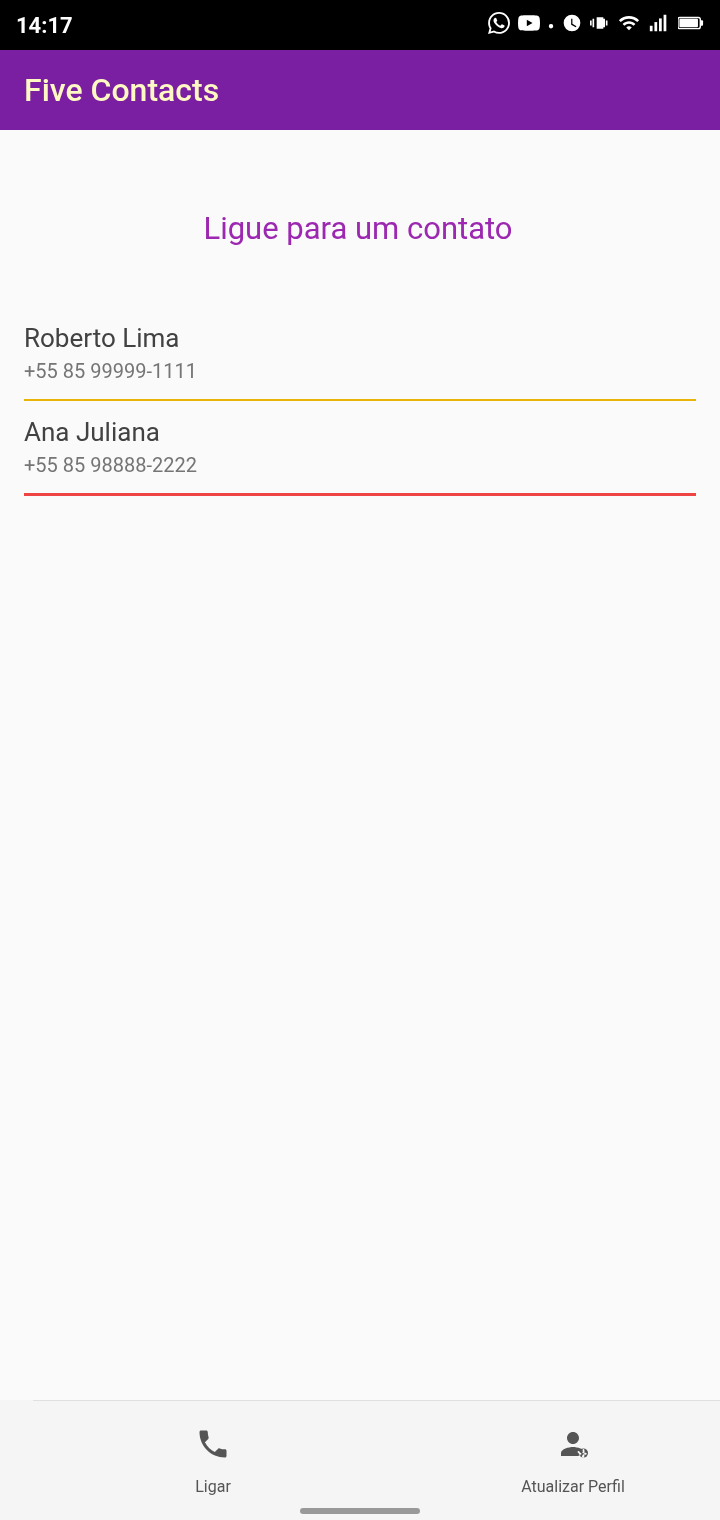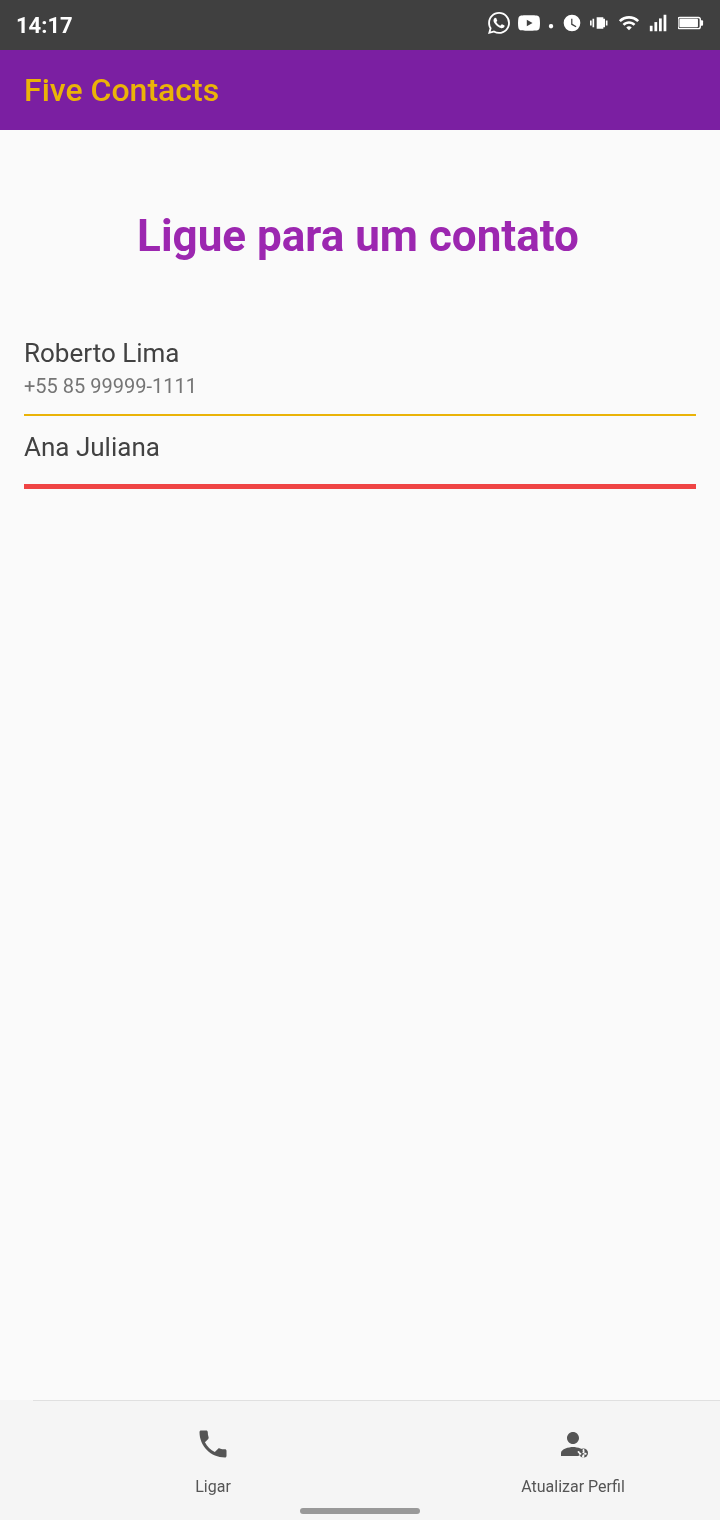--- a/index.html
+++ b/index.html
@@ -14,21 +14,21 @@
       font-family: 'Roboto', Arial, sans-serif;
       background: #f5f5f5;
       overflow: hidden;
       position: relative;
     }
 
     
     .status-bar {
       width: 720px;
       height: 50px;
-      background: #404040;
+      background: #000000;
       display: flex;
       align-items: center;
       justify-content: space-between;
       padding: 8px 16px;
     }
 
     .status-time {
       color: white;
       font-size: 22px;
       font-weight: bold;
@@ -49,57 +49,57 @@
     .app-bar {
       width: 720px;
       height: 80px;
       background: #7b1fa2;
       display: flex;
       align-items: center;
       padding: 0 24px;
     }
 
     .app-title {
-      color: #eab308;
+      color: #fef9c3;
       font-size: 32px;
       font-weight: 500;
     }
 
     
     .main-content {
       width: 720px;
       height: calc(1520px - 50px - 80px - 120px);
       background: #fafafa;
       padding: 0;
       overflow-y: auto;
     }
 
     
     .call-heading {
       color: #9c27b0;
-      font-size: 44px;
-      font-weight: 700;
+      font-size: 31px;
+      font-weight: 400;
       text-align: center;
       padding: 80px 44px 60px 40px;
     }
 
     
     .contact-list {
       list-style: none;
       padding: 0 24px;
     }
 
     .contact-item {
       padding: 16px 0;
       border-bottom: 2px solid #eab308;
       cursor: pointer;
     }
 
     .contact-item:last-child {
-      border-bottom: 5px solid #ef4444;
+      border-bottom: 3px solid #ef4444;
     }
 
     .contact-name {
       color: #424242;
       font-size: 26px;
       font-weight: 400;
       margin-bottom: 6px;
     }
 
     .contact-phone {
@@ -218,20 +218,21 @@
 <div class="main-content">
   <h2 class="call-heading">Ligue para um contato</h2>
 
   <ul class="contact-list">
     <li class="contact-item">
       <div class="contact-name">Roberto Lima</div>
       <div class="contact-phone">+55 85 99999-1111</div>
     </li>
     <li class="contact-item">
       <div class="contact-name">Ana Juliana</div>
+      <div class="contact-phone">+55 85 98888-2222</div>
     </li>
   </ul>
 </div>
 
 <div class="bottom-nav">
 
   <div class="nav-item">
     <span class="nav-icon">
       <svg width="36" height="36" viewBox="0 0 24 24" fill="#555">
         <path d="M6.62 10.79c1.44 2.83 3.76 5.14 6.59 6.59l2.2-2.2c.27-.27.67-.36 1.02-.24 1.12.37 2.33.57 3.57.57.55 0 1 .45 1 1V20c0 .55-.45 1-1 1-9.39 0-17-7.61-17-17 0-.55.45-1 1-1h3.5c.55 0 1 .45 1 1 0 1.25.2 2.45.57 3.57.11.35.03.74-.25 1.02l-2.2 2.2z"></path>

